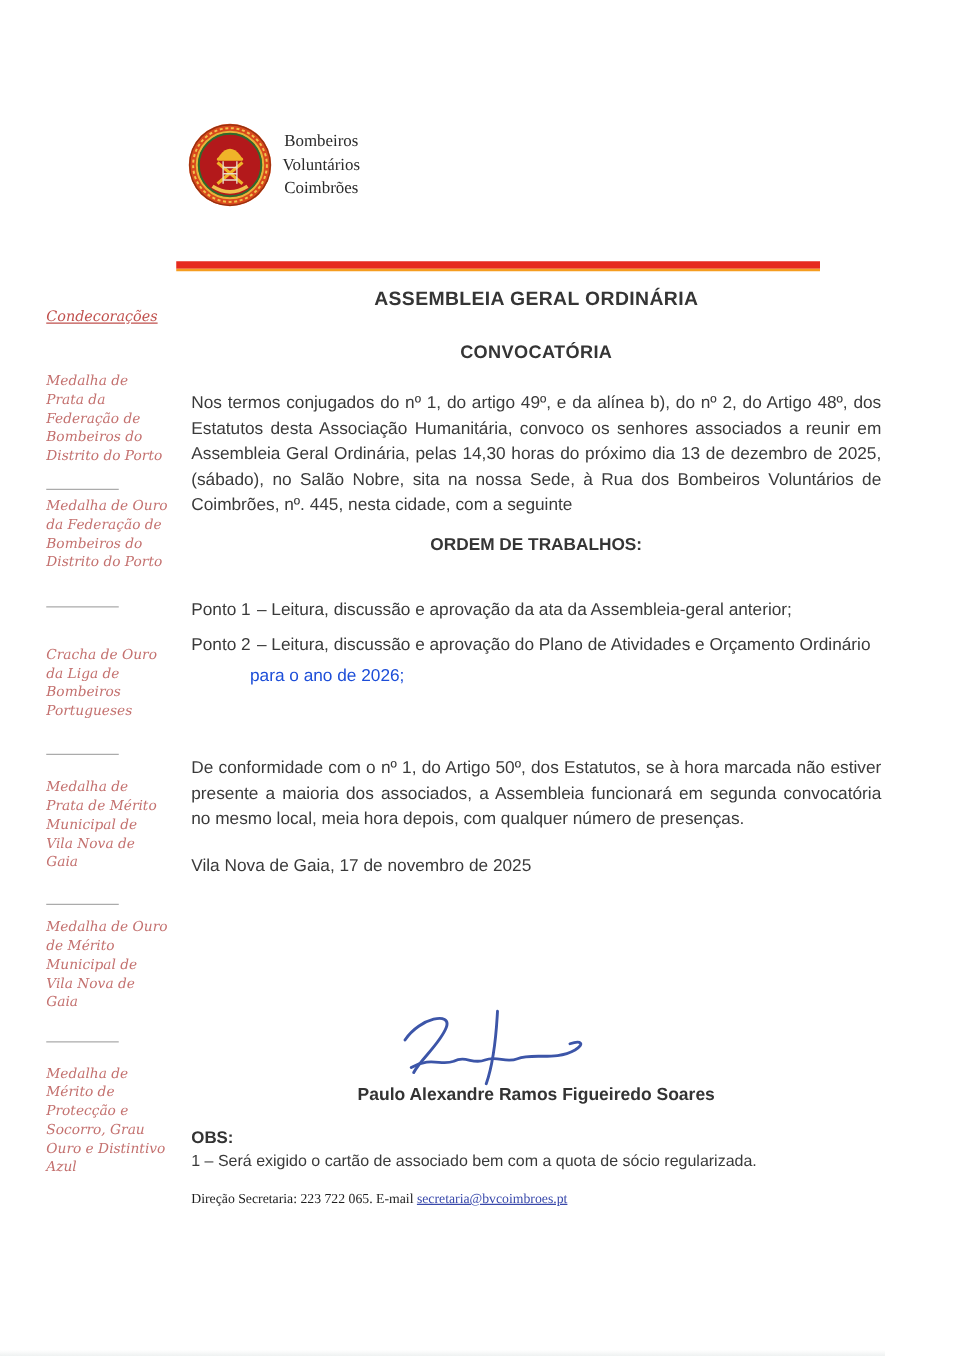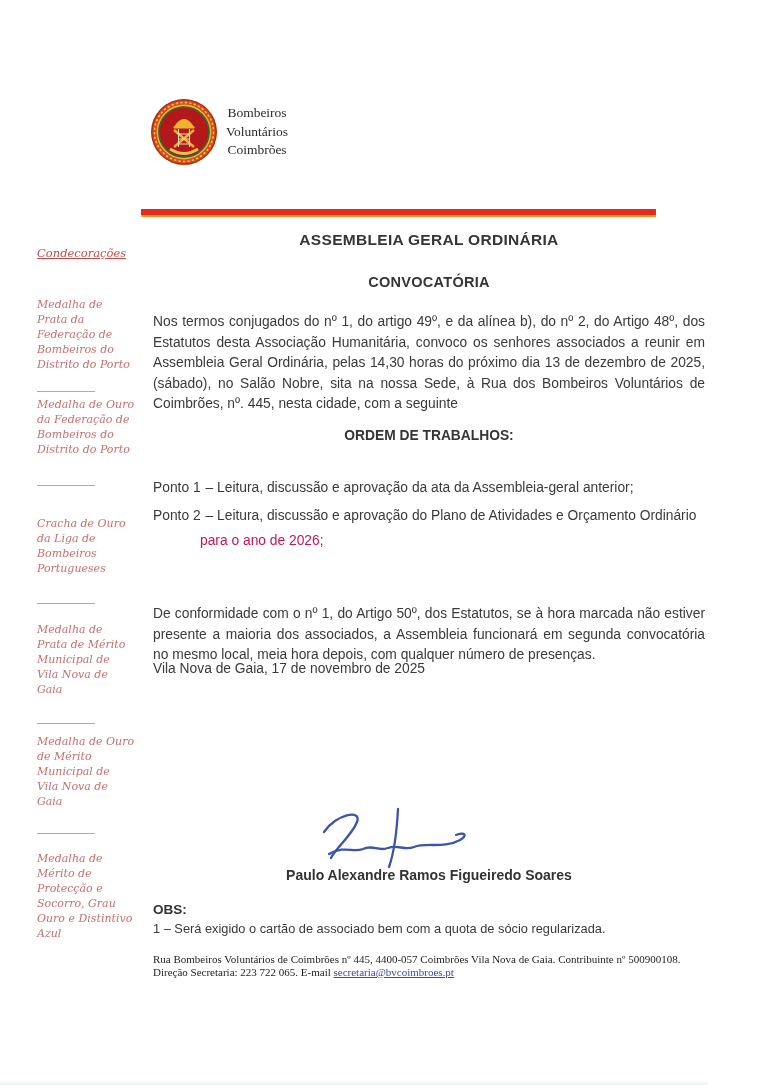--- a/index.html
+++ b/index.html
@@ -27,23 +27,23 @@
   .col{position:absolute;left:153px;width:552px;}
   .doc-title{top:231px;text-align:center;font-weight:bold;font-size:15.5px;
     letter-spacing:.3px;color:#353535;}
   .doc-subtitle{top:274px;text-align:center;font-weight:bold;font-size:14.5px;
     letter-spacing:.3px;color:#353535;}
   .para{font-size:13.8px;line-height:20.5px;text-align:justify;color:#3a3a3a;}
   .intro{top:312px;}
   .agenda-heading{top:428px;text-align:center;font-weight:bold;font-size:13.8px;color:#353535;}
   .agenda-item{position:absolute;left:153px;width:552px;font-size:13.8px;color:#3a3a3a;}
   .agenda-label{font-weight:normal;margin-right:5px;}
-  .agenda-cont{position:absolute;left:200px;width:500px;font-size:13.8px;color:#be185d;}
+  .agenda-cont{position:absolute;left:200px;width:500px;font-size:13.8px;color:#1d4ed8;}
   .quorum{top:604px;}
-  .dateline{top:661px;font-size:13.8px;}
+  .dateline{top:685px;font-size:13.8px;}
   
   .sig-title{top:790px;text-align:center;font-size:13.5px;color:#3a3a3a;}
   .sig-svg{position:absolute;left:300px;top:806px;width:190px;height:64px;}
   .sig-name{top:867px;text-align:center;font-weight:bold;font-size:14px;color:#333;}
   
   .obs-label{top:902px;font-weight:bold;font-size:13.5px;color:#333;}
   .obs-text{top:921px;font-size:12.8px;color:#3a3a3a;}
   .footer{top:953px;font-family:"Liberation Serif",serif;font-size:11px;
     line-height:13px;color:#1d1d1d;}
   .footer a{color:#3949ab;text-decoration:underline;cursor:pointer;}
@@ -139,18 +139,17 @@
       <path d="M29 48 C45 39 53 47 63 43 C73 38 78 46 88 42 C98 38 104 45 114 41 C126 36 144 43 160 34 C168 29 165 26 156 29"></path>
       <path d="M98 3 C97 22 95 44 89 61"></path>
     </g>
   </svg>
   <div class="col sig-name" style="position:absolute">Paulo Alexandre Ramos Figueiredo Soares</div>
 
   <div class="col obs-label" style="position:absolute">OBS:</div>
   <div class="col obs-text" style="position:absolute">1 – Será exigido o cartão de associado bem com a quota de sócio regularizada.</div>
 
   <div class="col footer" style="position:absolute">
-    <div>Rua Bombeiros Voluntários de Coimbrões nº 445, 4400-057 Coimbrões Vila Nova de Gaia. Contribuinte nº 500900108.</div>
     <div><span>Direção Secretaria: 223 722 065. E-mail </span><a>secretaria@bvcoimbroes.pt</a></div>
   </div>
 
   <div class="page-bottom-edge"></div>
 </div>
 
 </body></html>

